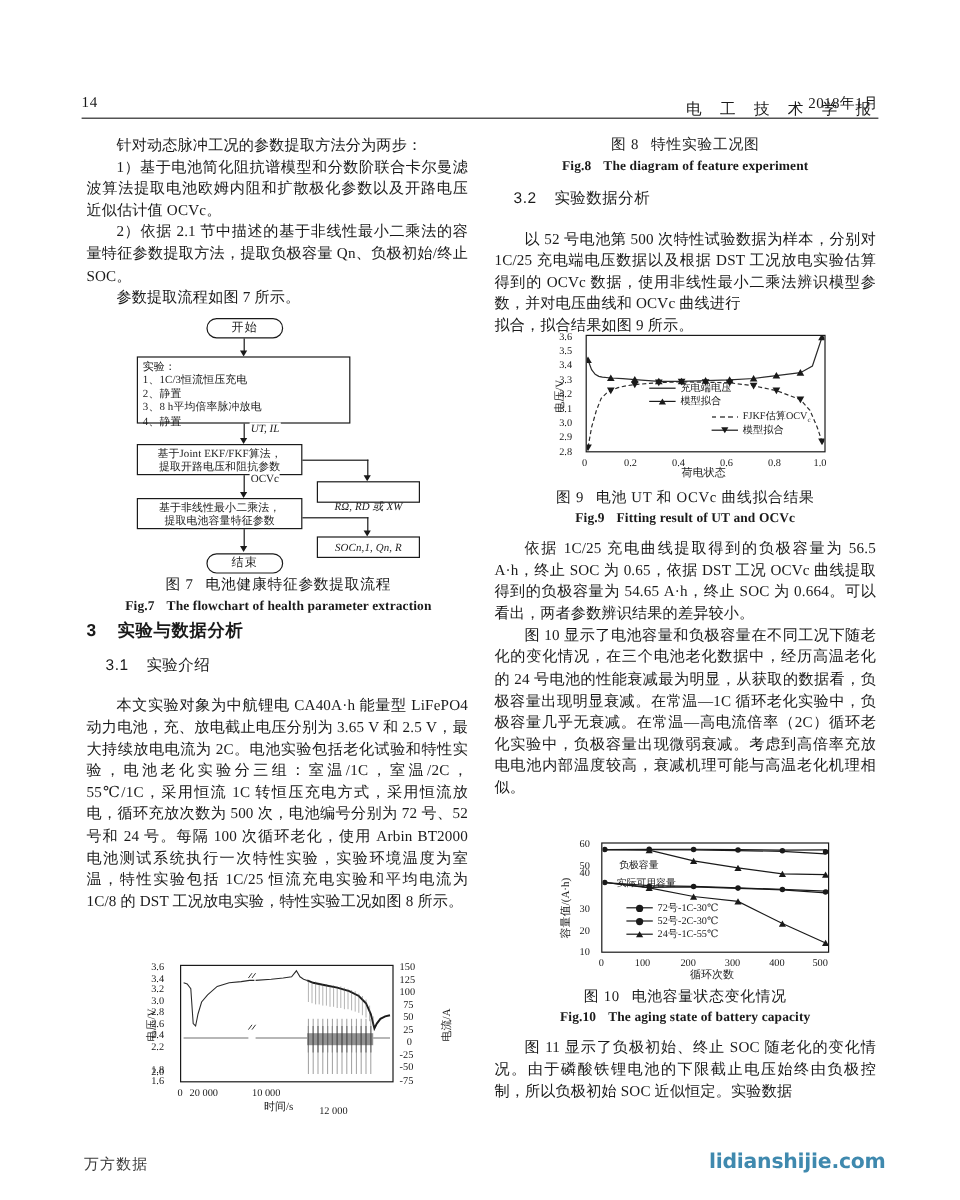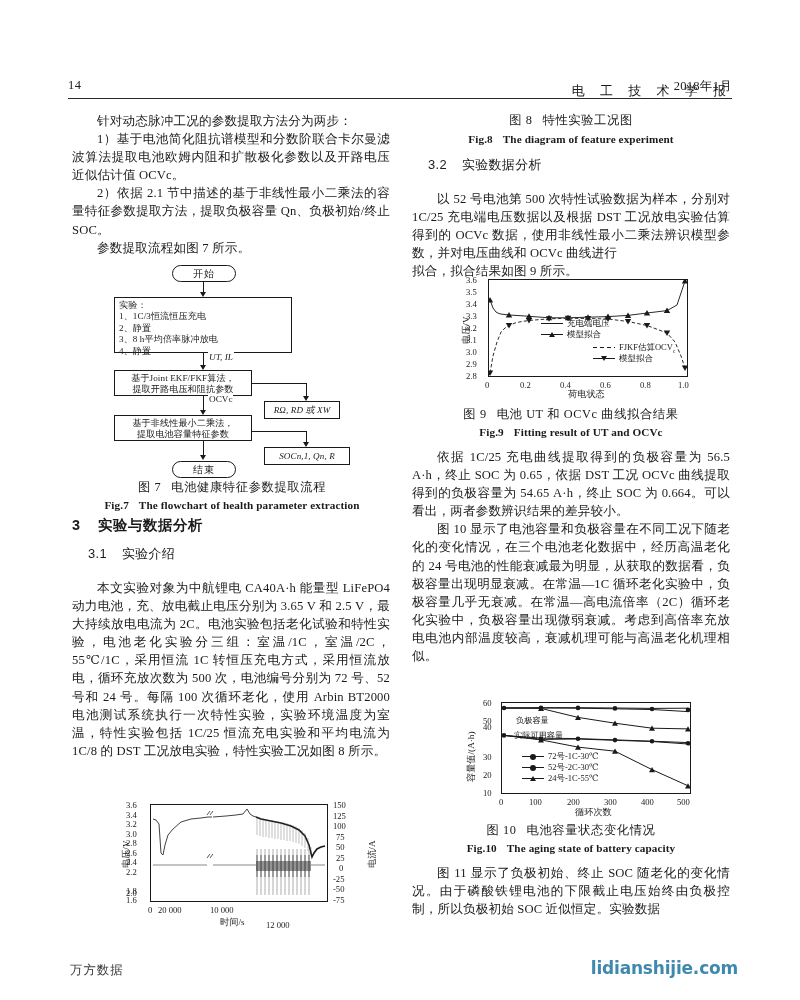--- a/index.html
+++ b/index.html
@@ -143,21 +143,21 @@
       <div class="flbl it" style="left:116px;top:87px;">UT, IL</div>
 
       <div class="fbox ctr" style="left:22px;top:105px;width:138px;height:26px;padding-top:2px;">
         <div>基于Joint EKF/FKF算法，</div>
         <div>提取开路电压和阻抗参数</div>
       </div>
 
       <div class="hline" style="left:160px;top:118px;width:55px;"></div>
       <div class="vline" style="left:214px;top:118px;height:16px;"></div>
       <div class="arw" style="left:211px;top:131px;"></div>
-      <div class="fbox ctr" style="left:172px;top:136px;width:76px;height:18px;line-height:14px;padding-top:1px;">
+      <div class="fbox ctr" style="left:172px;top:136px;width:86px;height:18px;line-height:14px;padding-top:13px;">
         <span class="it">RΩ, RD 或 XW</span>
       </div>
 
       <div class="vline" style="left:111px;top:131px;height:16px;"></div>
       <div class="arw" style="left:108px;top:145px;"></div>
       <div class="flbl up" style="left:116px;top:129px;">
         <span>OCVc</span>
       </div>
 
       <div class="fbox ctr" style="left:22px;top:150px;width:138px;height:26px;padding-top:2px;">

